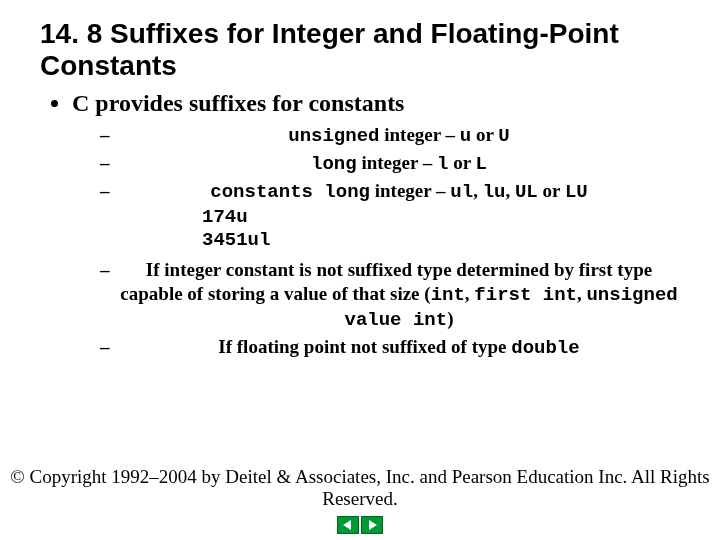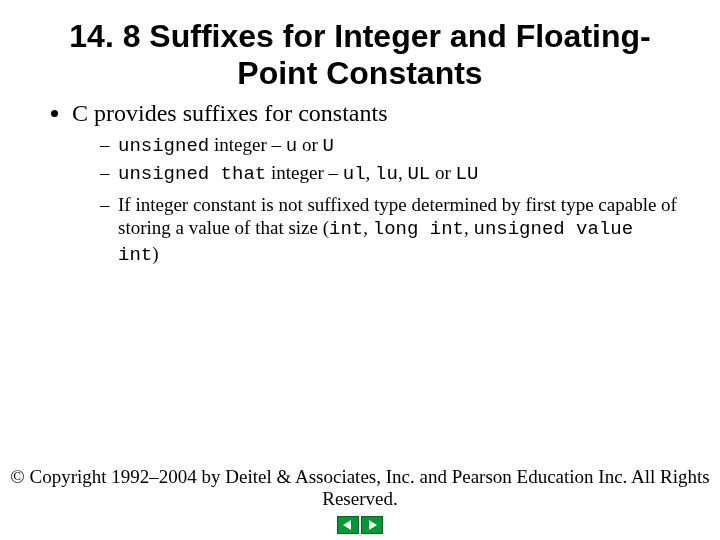--- a/index.html
+++ b/index.html
@@ -16,38 +16,40 @@
   }
   .slide {
     padding: 10px 40px 0 40px;
     box-sizing: border-box;
     width: 100%;
     height: 100%;
   }
   h1 {
     font-family: Arial, Helvetica, sans-serif;
     font-weight: bold;
-    font-size: 32px;
-    text-align: center;
+    font-size: 28px;
+    text-align: left;
     margin: 8px 0 8px 0;
   }
   ul.top {
     list-style: disc;
     margin: 0 0 0 8px;
     padding-left: 24px;
   }
   ul.top > li {
     font-size: 24px;
     margin-bottom: 16px;
+    font-weight: bold;
   }
   ul.sub {
     list-style: none;
     margin: 6px 0 0 0;
     padding-left: 28px;
     font-size: 19px;
+    text-align: center;
   }
   ul.sub > li {
     position: relative;
     padding-left: 18px;
     margin-bottom: 2px;
     line-height: 1.25;
   }
   ul.sub > li::before {
     content: "–";
     position: absolute;
@@ -105,30 +107,38 @@
 
   <ul class="top">
     <li>
       <span>C provides suffixes for constants</span>
 
       <ul class="sub">
         <li>
           <span class="mono">unsigned</span><span> integer – </span><span class="mono">u</span><span> or </span><span class="mono">U</span>
         </li>
         <li>
-          <span class="mono">unsigned that</span><span> integer – </span><span class="mono">ul</span><span>, </span><span class="mono">lu</span><span>, </span><span class="mono">UL</span><span> or </span><span class="mono">LU</span>
+          <span class="mono">long</span><span> integer – </span><span class="mono">l</span><span> or </span><span class="mono">L</span>
+        </li>
+        <li>
+          <span class="mono">constants long</span><span> integer – </span><span class="mono">ul</span><span>, </span><span class="mono">lu</span><span>, </span><span class="mono">UL</span><span> or </span><span class="mono">LU</span>
         </li>
       </ul>
 
       <ul class="examples">
+        <li>174u</li>
+        <li>3451ul</li>
       </ul>
 
       <ul class="sub">
         <li>
-          <span>If integer constant is not suffixed type determined by first type capable of storing a value of that size (</span><span class="mono">int</span><span>, </span><span class="mono">long int</span><span>, </span><span class="mono">unsigned value int</span><span>)</span>
+          <span>If integer constant is not suffixed type determined by first type capable of storing a value of that size (</span><span class="mono">int</span><span>, </span><span class="mono">first int</span><span>, </span><span class="mono">unsigned value int</span><span>)</span>
+        </li>
+        <li>
+          <span>If floating point not suffixed of type </span><span class="mono">double</span>
         </li>
       </ul>
 
     </li>
   </ul>
 
 </div>
 
 <div class="footer">© Copyright 1992–2004 by Deitel &amp; Associates, Inc. and Pearson Education Inc. All Rights Reserved.</div>
 

